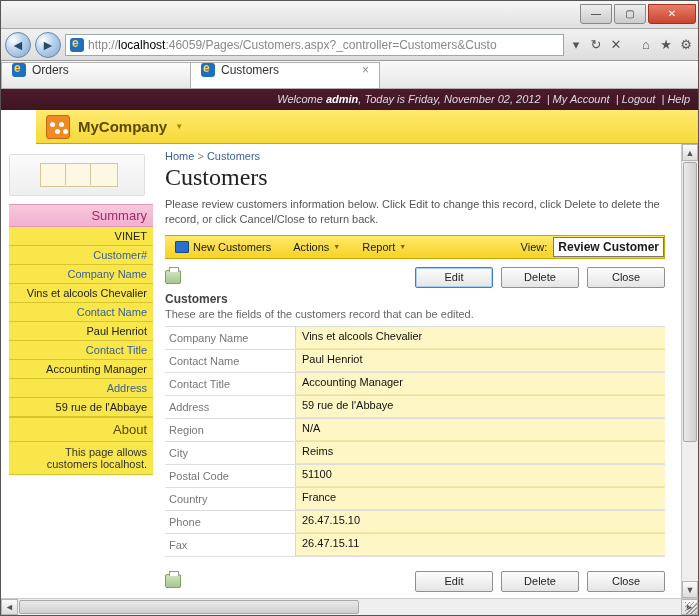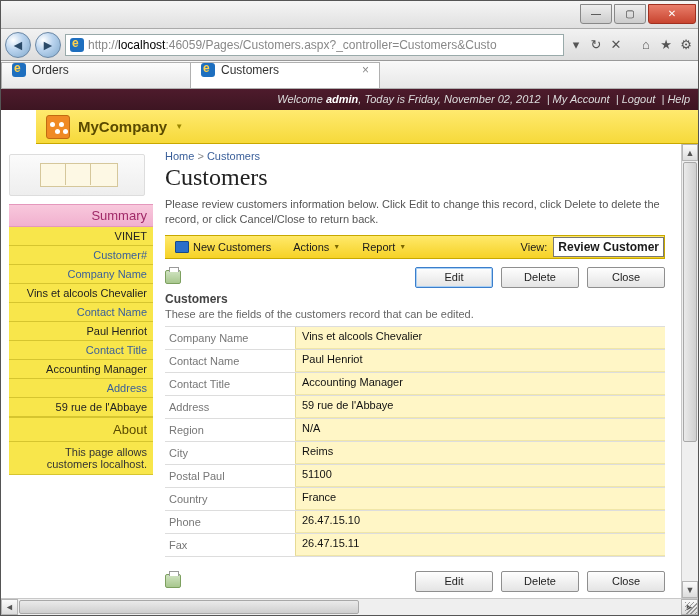--- a/index.html
+++ b/index.html
@@ -241,21 +241,21 @@
               </div>
             <div class="grow">
                 <div class="gl">Region</div>
                 <div class="gv">N/A</div>
               </div>
             <div class="grow">
                 <div class="gl">City</div>
                 <div class="gv">Reims</div>
               </div>
             <div class="grow">
-                <div class="gl">Postal Paul</div>
+                <div class="gl">Postal Code</div>
                 <div class="gv">51100</div>
               </div>
             <div class="grow">
                 <div class="gl">Country</div>
                 <div class="gv">France</div>
               </div>
             <div class="grow">
                 <div class="gl">Phone</div>
                 <div class="gv">26.47.15.10</div>
               </div>

